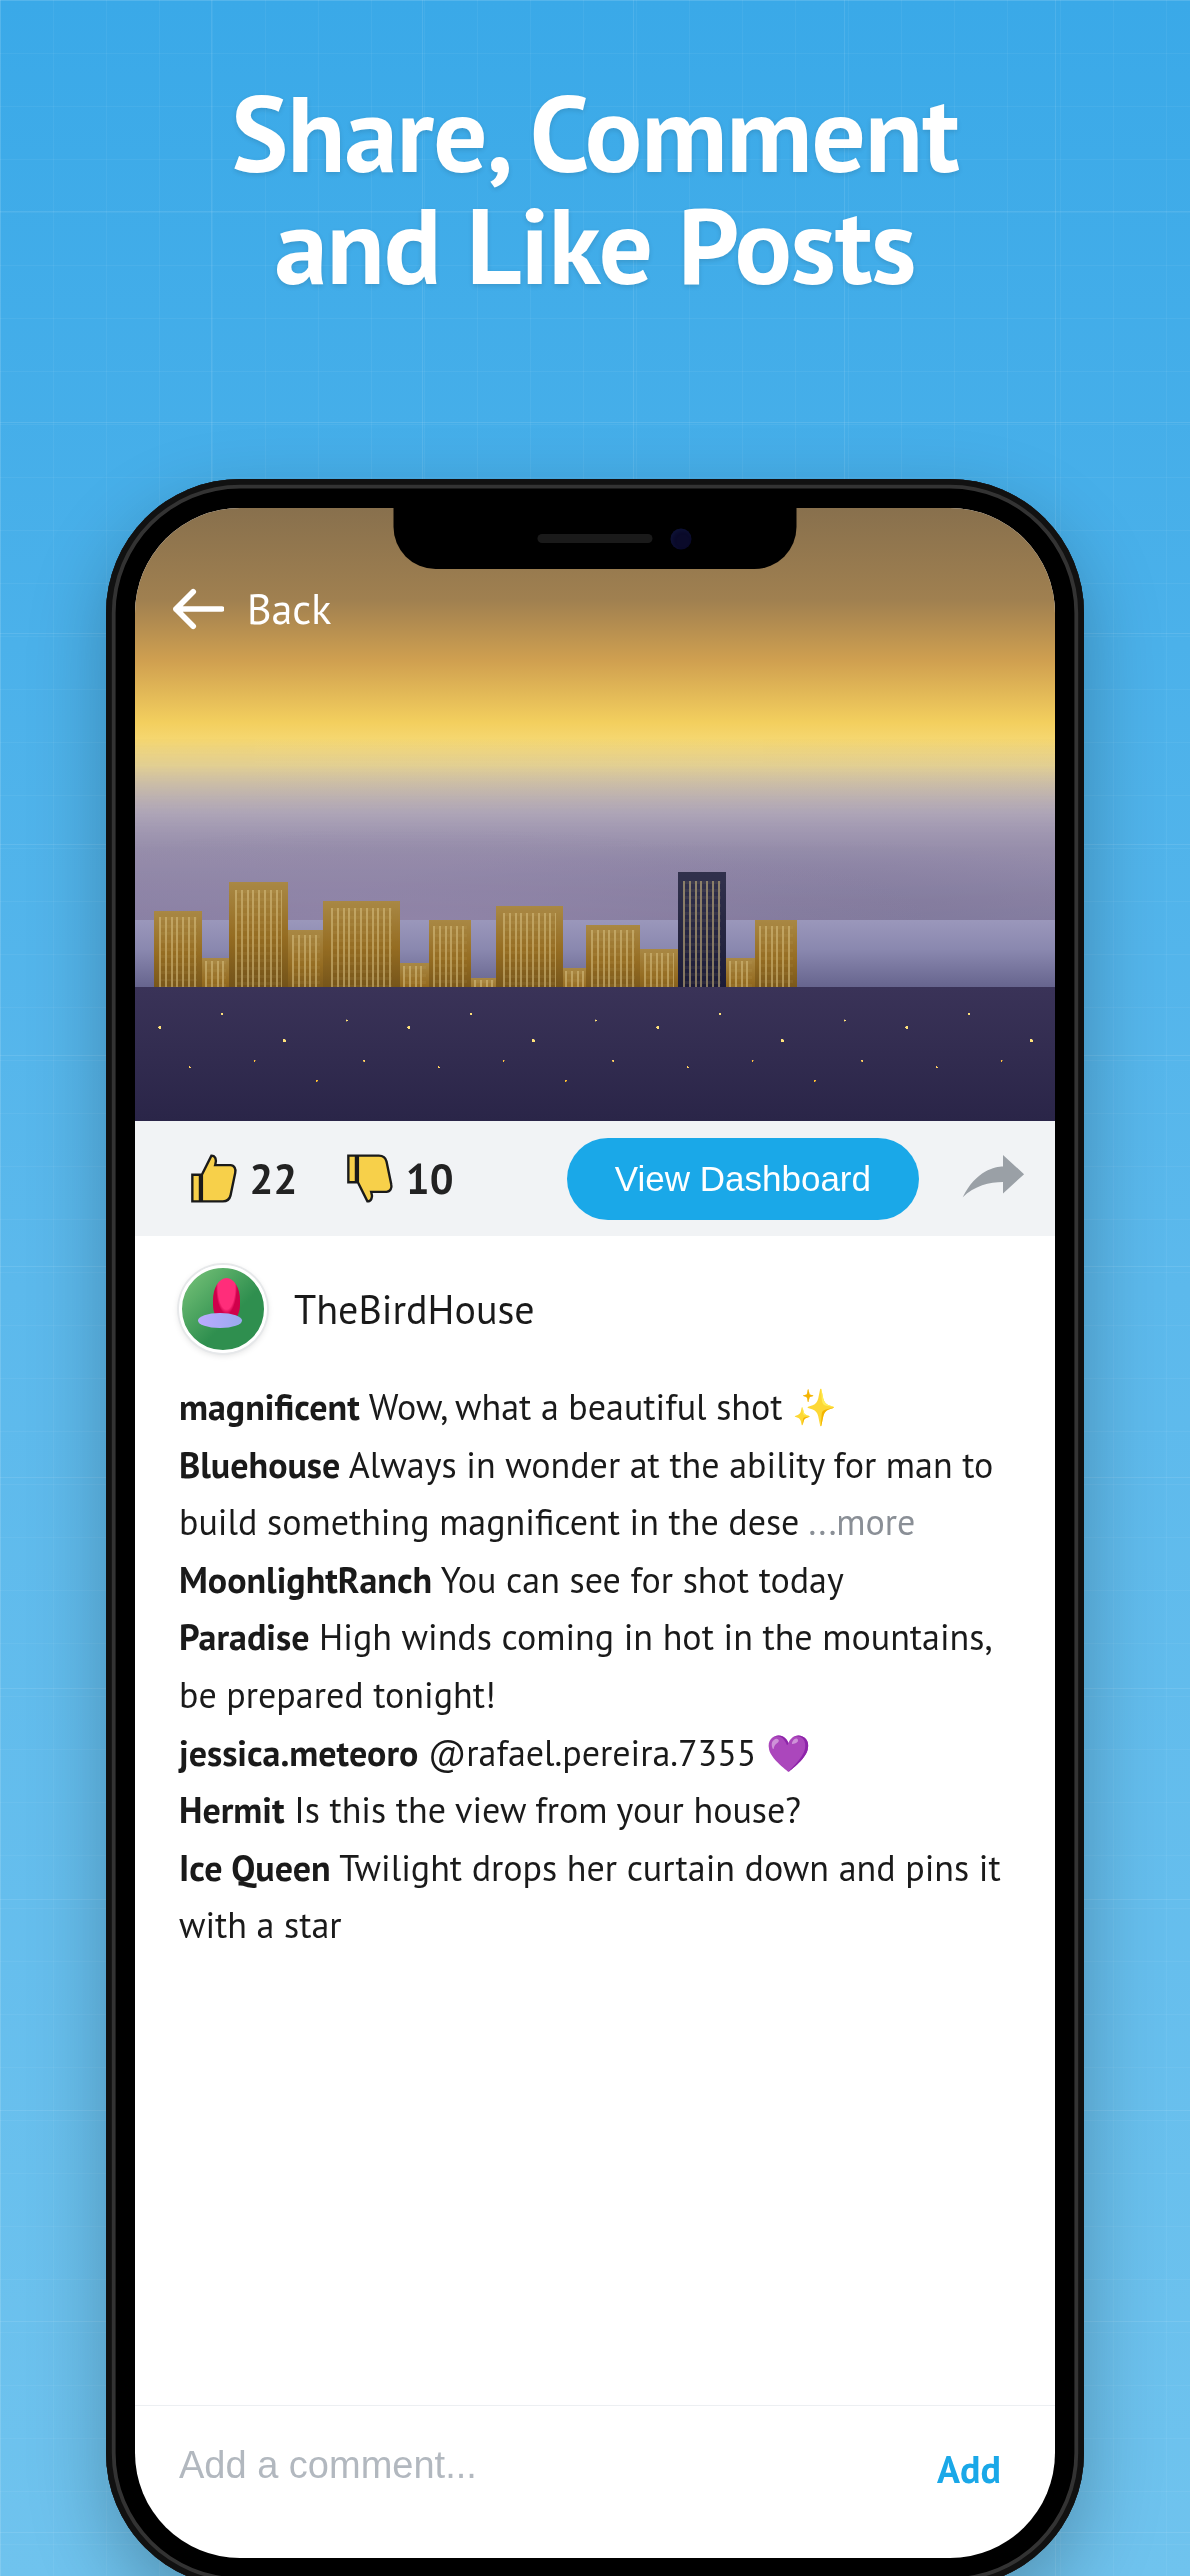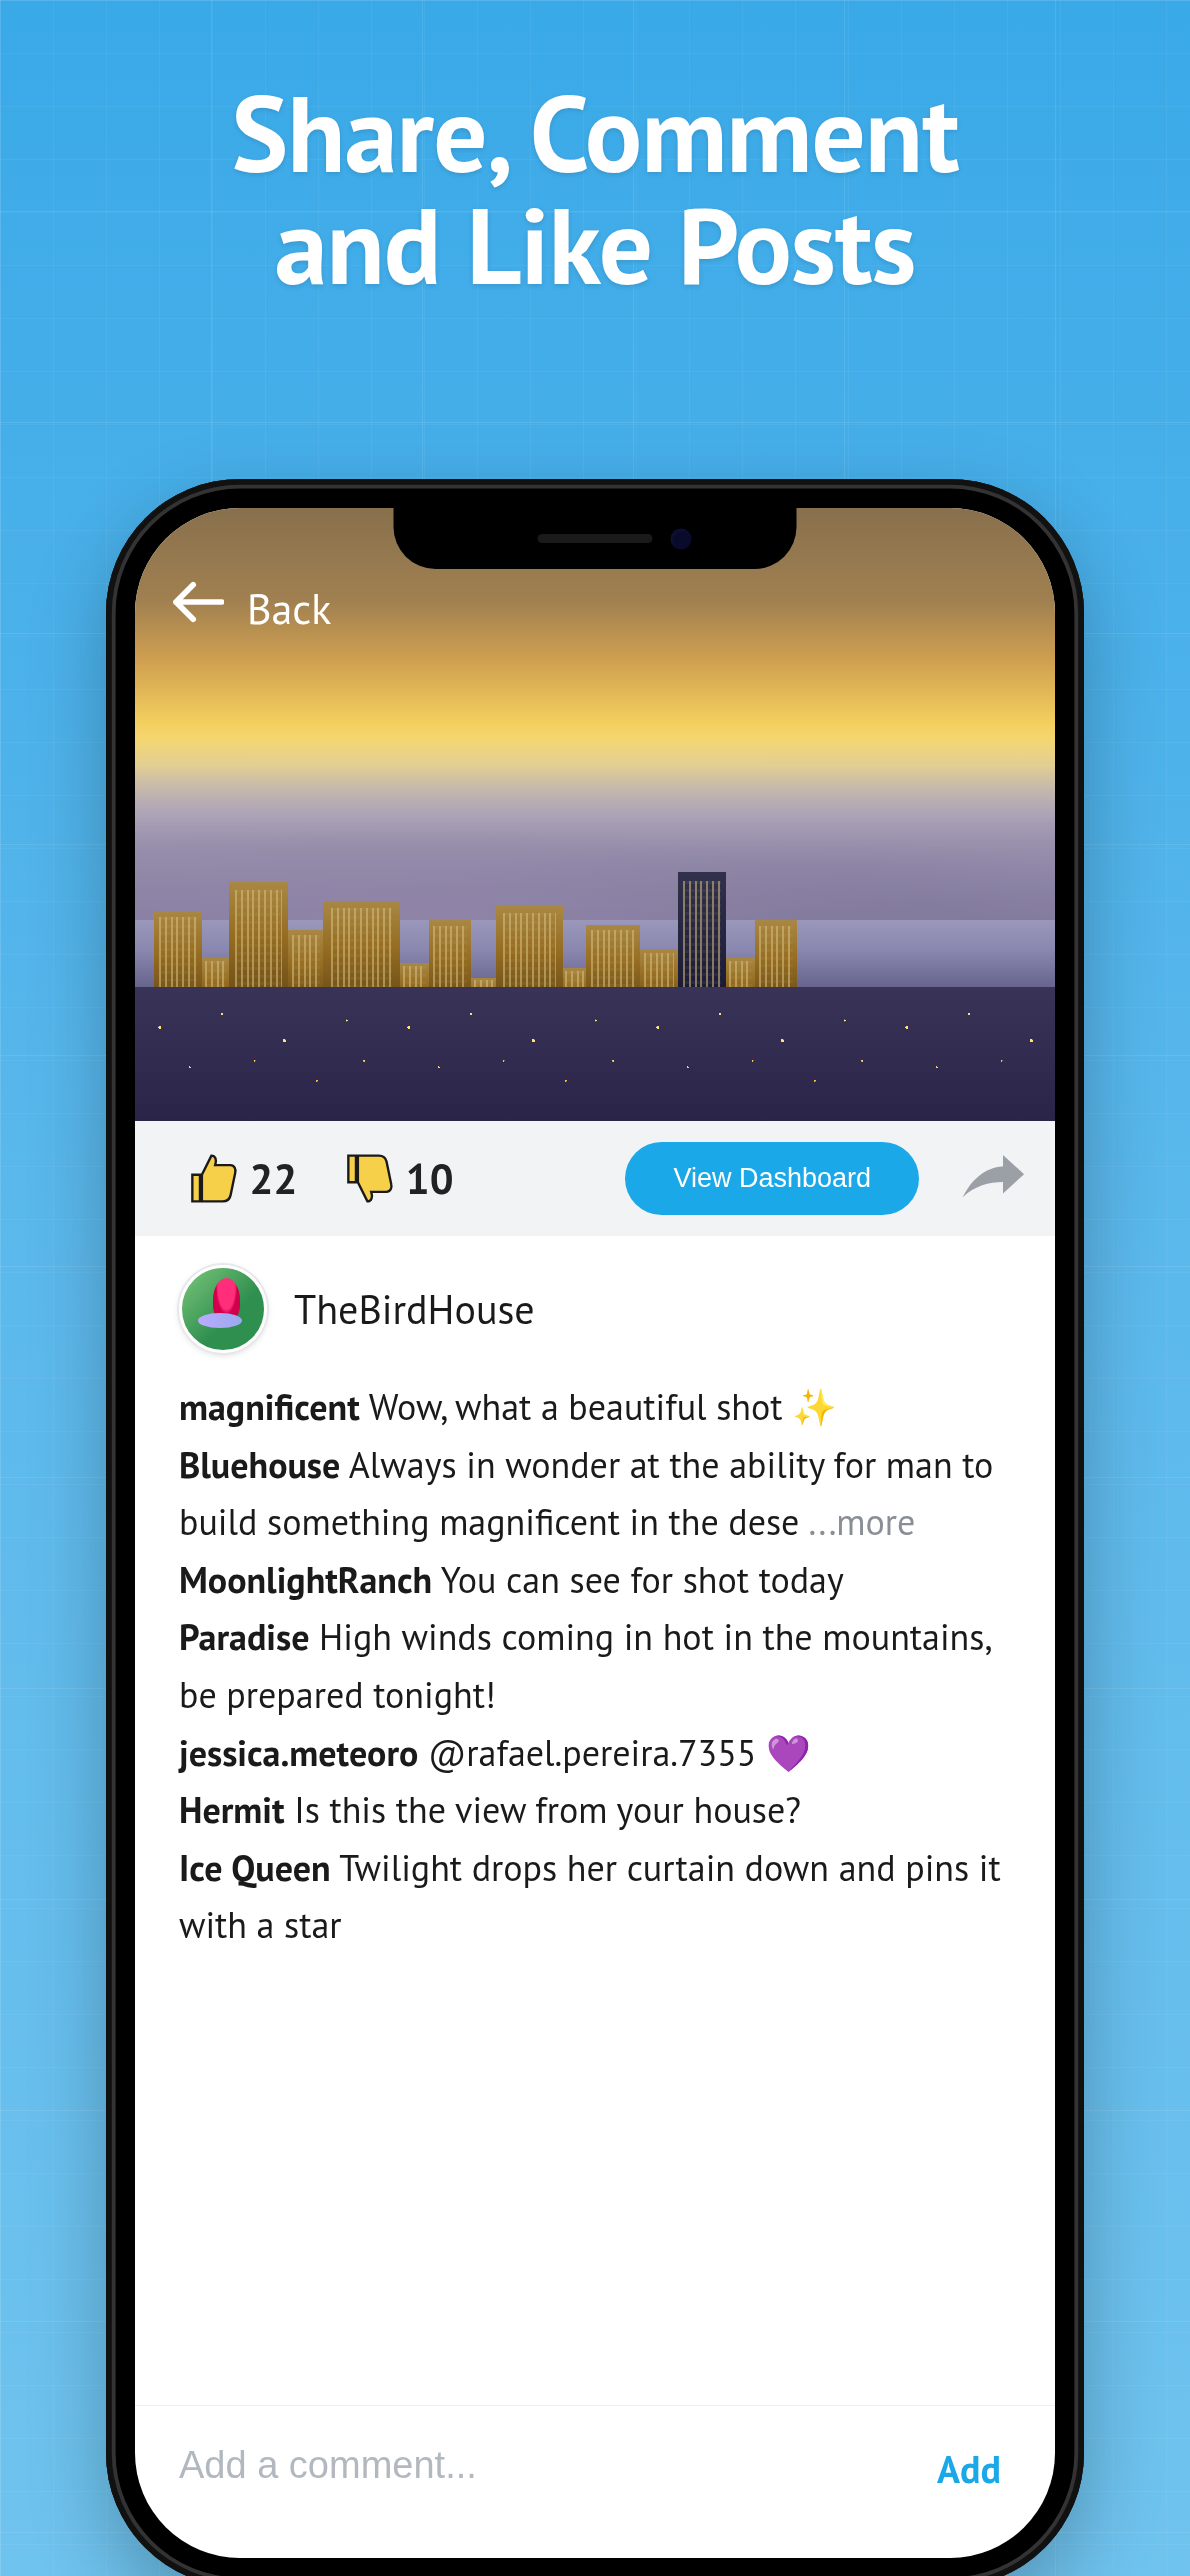--- a/index.html
+++ b/index.html
@@ -78,21 +78,21 @@
   
   .hero {
     flex: 0 0 613px;
     position: relative;
     background:
       linear-gradient(180deg, #88704d 0%, #a08050 15%, #d0a050 25%, #f3cf5e 35%, #f9e38c 42%, #d9d0d0 50%, #b3aecd 60%, #8a88af 72%, #5c5a84 80%, #3a3a63 90%, #2a2a52 100%);
     display:flex; flex-direction:column;
   }
   .hero-top {
     padding: 73px 31px 0 35px;
-    display:flex; align-items:flex-start; gap:23px;
+    display:flex; align-items:center; gap:23px;
     color:#fff;
     font-weight:500;
   }
   .hero-top svg { display:block; }
   .back-text { font-size: 42px; }
 
   
   .skyline {
     position:absolute; left:0; right:0; bottom:105px; height:153px;
     display:flex; align-items:flex-end; gap:0;
@@ -138,21 +138,21 @@
   .reaction { display:flex; align-items:center; gap:9.6px; }
   .reaction-count { font-size: 42px; font-weight:700; color:#222; }
   .thumb-svg { width:61px; height:61px; }
   .thumb-fill { fill:#f7d04a; }
   .thumb-stroke { stroke:#1a1a1a; stroke-width:2.5; fill:none; }
 
   .dash-btn {
     margin-left:auto;
     background:#1aa8e8;
     color:#fff;
-    font-size:27px;
+    font-size:35px;
     font-weight:500;
     padding: 21px 48px;
     border-radius: 58px;
     border:none;
     cursor:pointer;
   }
   .share-icon { width:69px; height:52px; margin-left:21px; }
 
   
   .author-row {

